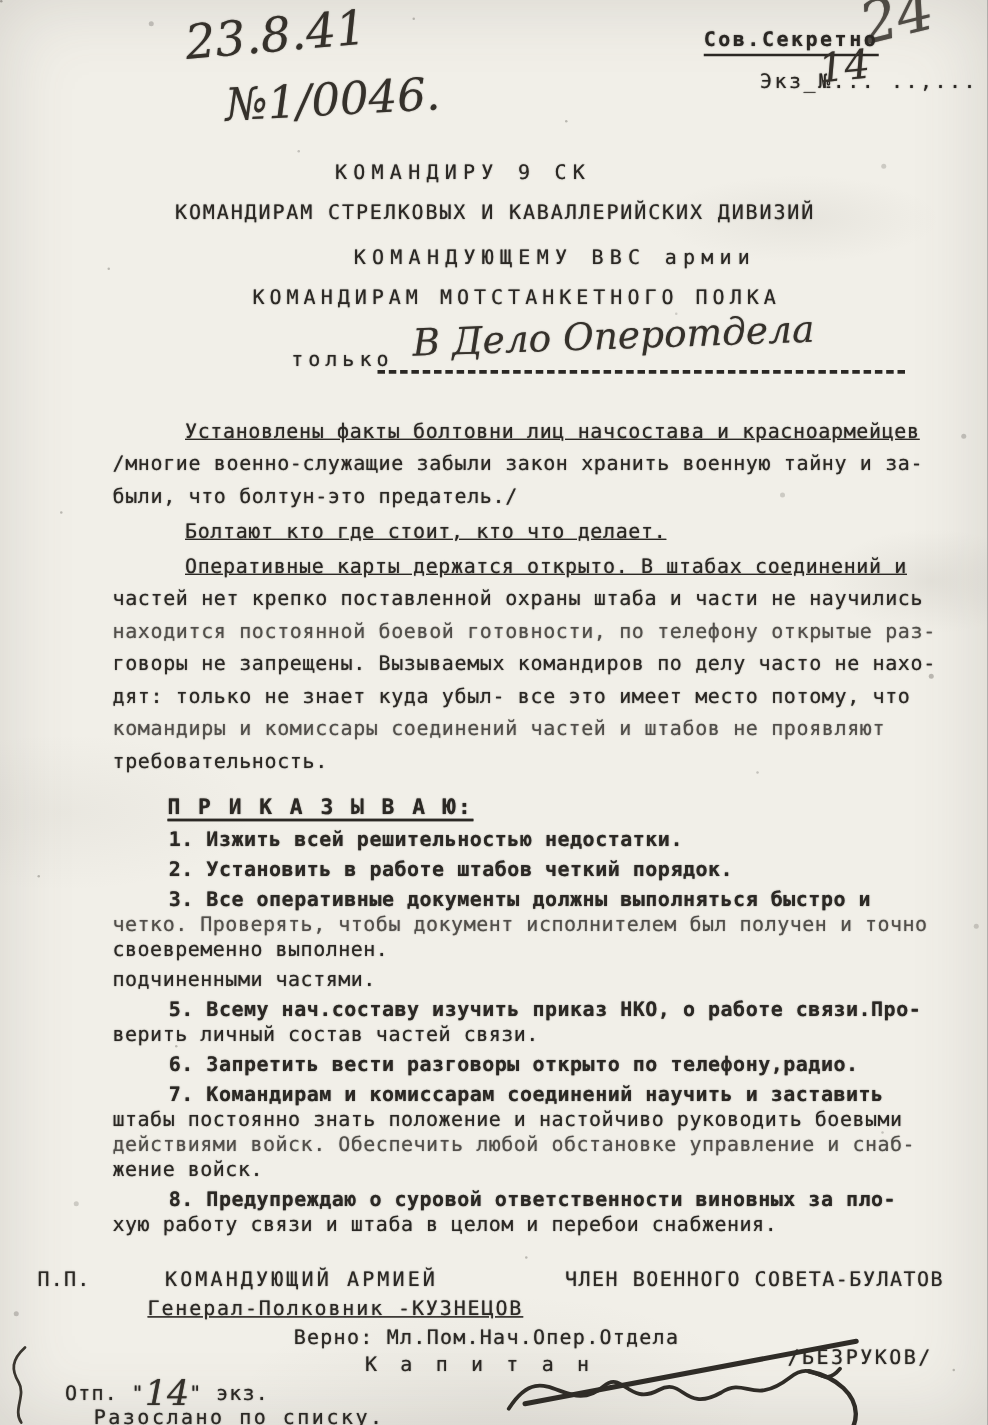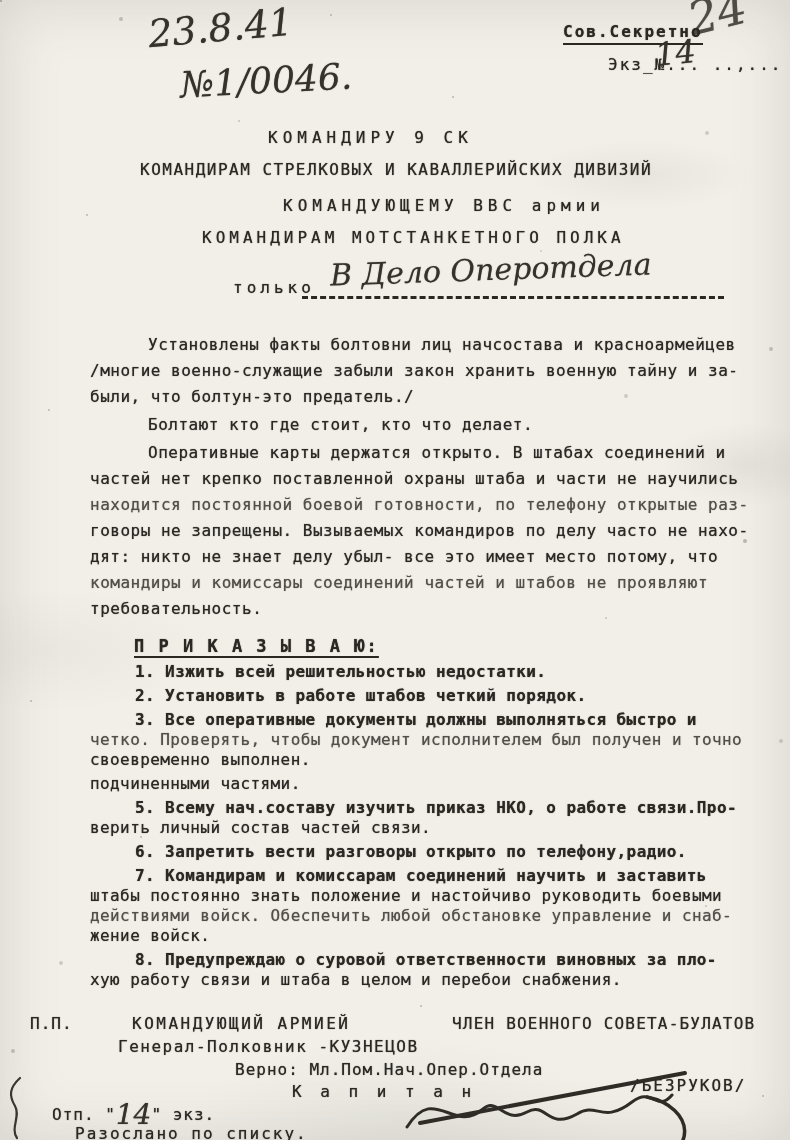--- a/index.html
+++ b/index.html
@@ -32,42 +32,42 @@
   .a3{left:283px;top:196px;letter-spacing:5px;}
   .a4{left:202px;top:228px;letter-spacing:4px;}
   
   .only-label{left:233px;top:278px;letter-spacing:4px;}
   .fill-line{position:absolute;left:302px;top:278px;width:422px;height:18px;border-bottom:3px dashed #2b2824;}
   .routing-note{left:330px;top:252px;font-size:30px;transform:rotate(-2deg);}
   
   .body-block{position:absolute;left:90px;top:332px;width:678px;}
   .para{margin-bottom:2px;}
   .para .ln{line-height:26px;font-size:16px;letter-spacing:.5px;white-space:nowrap;text-shadow:0 0 1px rgba(43,40,36,.8);}
-  .ind{text-indent:58px;}
+  .ind{text-indent:58px;text-decoration:underline;}
   .faded{opacity:.8;}
   .order-heading{
     margin:12px 0 0 0;line-height:24px;font-size:17px;letter-spacing:2px;
     text-decoration:underline;text-underline-offset:4px;text-decoration-thickness:2px;
     font-weight:bold;text-shadow:0 0 1px rgba(43,40,36,.9);white-space:nowrap;padding-left:44px;
   }
   .item{margin-top:4px;}
   .item .ln{line-height:20px;font-size:16px;letter-spacing:.4px;white-space:nowrap;text-shadow:0 0 1px rgba(43,40,36,.8);}
   .item .ln.first{text-indent:45px;font-weight:bold;}
   
   .hw-date{left:148px;top:6px;font-size:38px;transform:rotate(-5deg);}
   .hw-number{left:180px;top:60px;font-size:36px;transform:rotate(-3deg);}
   .classification{left:563px;top:22px;letter-spacing:2px;font-weight:bold;}
   .ekz-line{left:608px;top:55px;letter-spacing:2px;}
   .hw-ekz{left:655px;top:34px;font-size:32px;transform:rotate(-6deg);}
   .hw-corner{left:688px;top:-14px;font-size:46px;transform:rotate(-14deg);opacity:.85;}
   
   .sig-pp{left:30px;top:1014px;letter-spacing:1px;}
   .sig-cmd{left:132px;top:1014px;letter-spacing:2.5px;}
   .sig-member{left:452px;top:1014px;letter-spacing:1.2px;}
-  .sig-rank{left:118px;top:1037px;letter-spacing:1.5px;}
+  .sig-rank{left:118px;top:1037px;letter-spacing:1.5px;text-decoration:underline;}
   .sig-verno{left:235px;top:1060px;letter-spacing:1px;}
   .sig-captain{left:292px;top:1082px;letter-spacing:4.5px;}
   .sig-name{left:630px;top:1076px;letter-spacing:2px;}
   .foot-otp{left:52px;top:1098px;letter-spacing:1px;}
   .foot-otp .hw-inline{font-family:"DejaVu Serif",serif;font-style:italic;font-size:28px;color:#35312b;vertical-align:-4px;letter-spacing:0;}
   .foot-dist{left:75px;top:1124px;letter-spacing:2px;}
   .svg-abs{position:absolute;}
   
   .noise{
     position:absolute;left:0;top:0;width:2px;height:2px;border-radius:50%;background:rgba(60,56,50,.4);
@@ -115,21 +115,21 @@
       <div class="ln">были, что болтун-это предатель./</div>
     </div>
     <div class="para">
       <div class="ln ind">Болтают кто где стоит, кто что делает.</div>
     </div>
     <div class="para">
       <div class="ln ind">Оперативные карты держатся открыто. В штабах соединений и</div>
       <div class="ln">частей нет крепко поставленной охраны штаба и части не научились</div>
       <div class="ln faded">находится постоянной боевой готовности, по телефону открытые раз-</div>
       <div class="ln">говоры не запрещены. Вызываемых командиров по делу часто не нахо-</div>
-      <div class="ln">дят: никто не знает делу убыл- все это имеет место потому, что</div>
+      <div class="ln">дят: только не знает куда убыл- все это имеет место потому, что</div>
       <div class="ln faded">командиры и комиссары соединений частей и штабов не проявляют</div>
       <div class="ln">требовательность.</div>
     </div>
 
     <div class="order-heading">П Р И К А З Ы В А Ю:</div>
 
     <div class="item">
       <div class="ln first">1. Изжить всей решительностью недостатки.</div>
     </div>
     <div class="item">

